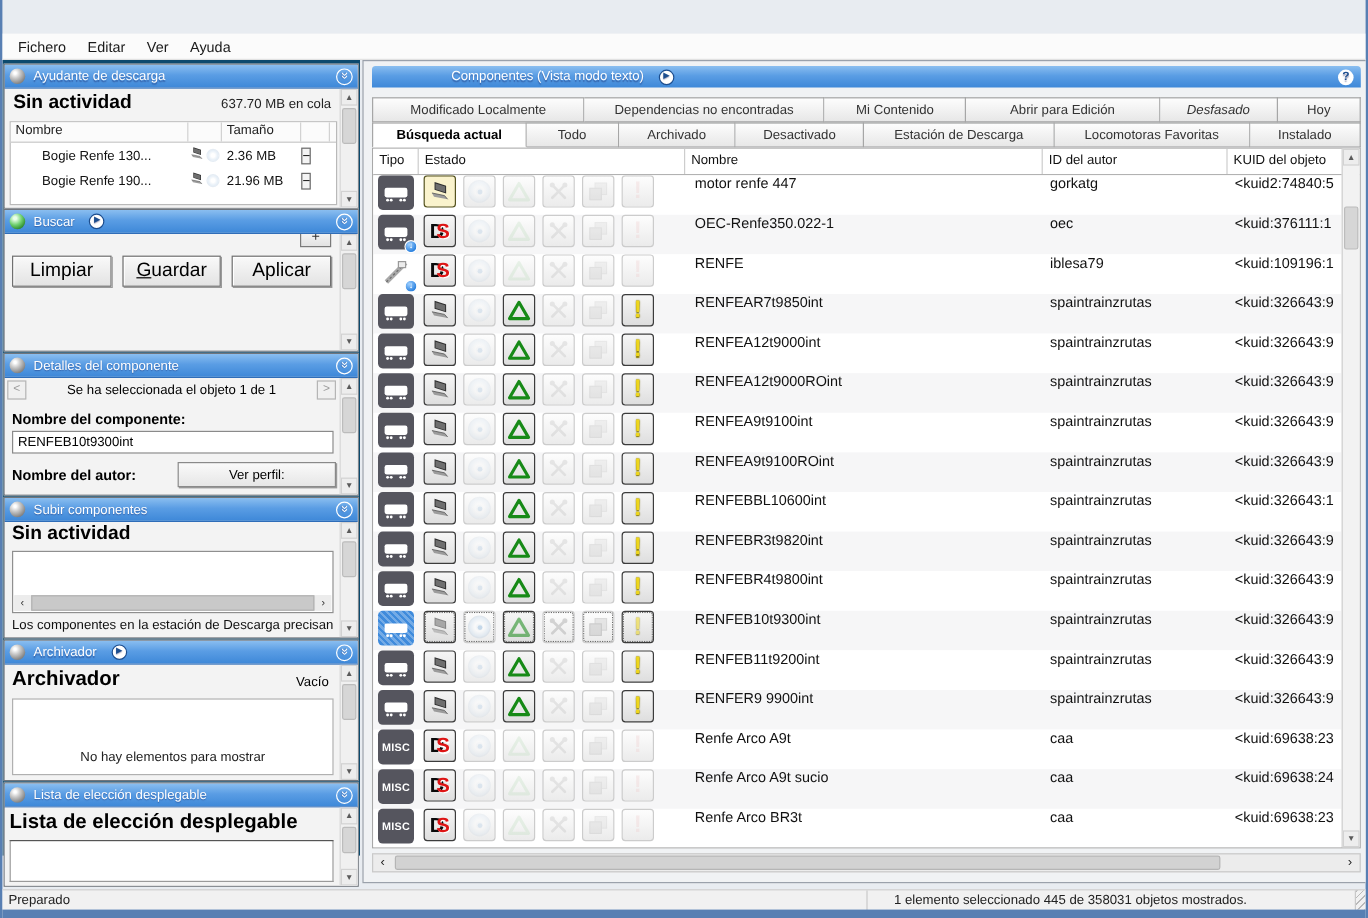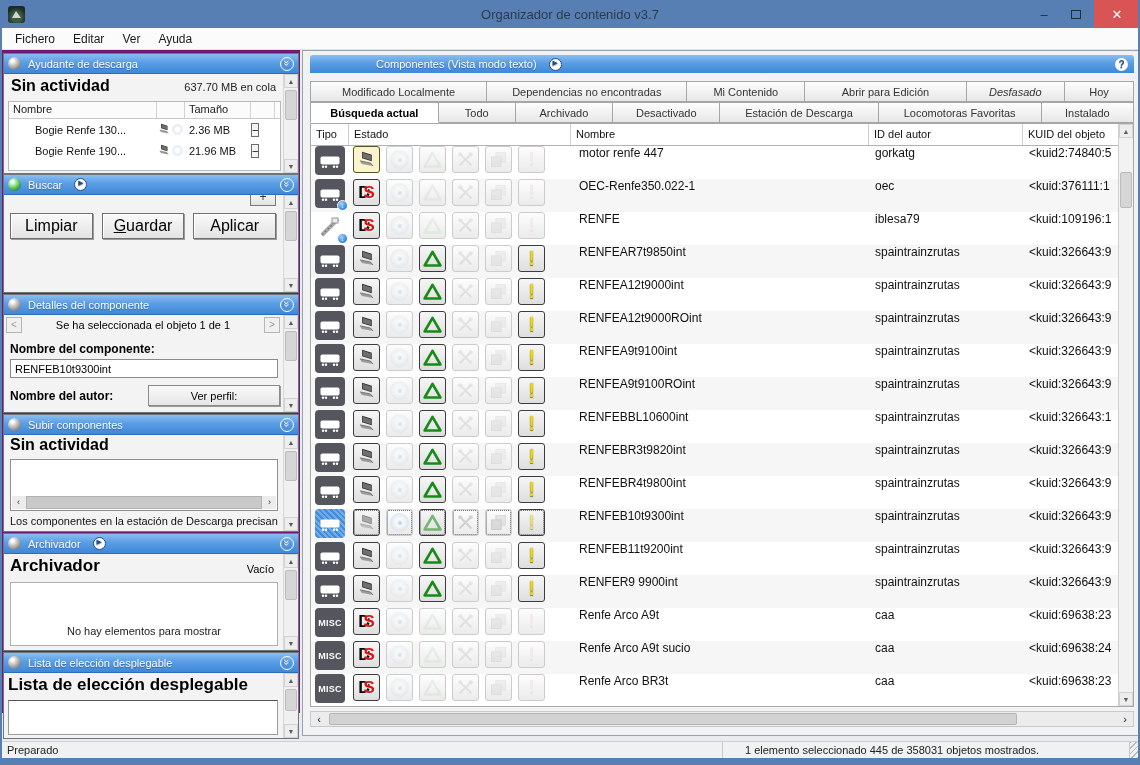--- a/index.html
+++ b/index.html
@@ -23,21 +23,21 @@
 
   
   .menubar { position:absolute; top:28px; left:0; right:0; height:22px; background:#fbfbfb;
              border-bottom:1px solid #e2e2e2; display:flex; align-items:center; padding-left:4px; }
   .menu-item { padding:2px 9px; font-size:12px; color:#1a1a1a; }
 
   
   .content { position:absolute; top:50px; left:0; right:0; height:691px; }
 
   
-  .sidebar { position:absolute; left:0; top:0; width:298px; height:663px; background:#701a75; }
+  .sidebar { position:absolute; left:0; top:0; width:298px; height:663px; background:#0c4a6e; }
   .panel { position:absolute; left:1px; width:296px; border:1px solid #70757c; background:#f3f3f3; }
   .p-head { height:20px; background:linear-gradient(180deg,#8abef0 0%,#5a9de4 45%,#3e88d8 100%);
             display:flex; align-items:center; padding:0 4px; color:#fff; font-size:11px;
             text-shadow:0 1px 1px rgba(0,0,70,.35); border-bottom:1px solid #2f6db8; }
   .sphere { width:13px; height:13px; border-radius:50%; margin-right:7px; flex:none;
             background:radial-gradient(circle at 35% 30%, #fff 0 8%, #c9c9c9 35%, #8a8a8a 70%, #5c5c5c); }
   .sphere.green { background:radial-gradient(circle at 35% 30%, #eaffea 0 10%, #6fd06f 45%, #1d7a1d 85%); }
   .p-title { flex:none; }
   .playbtn { width:13px; height:13px; border-radius:50%; background:#fff; border:1px solid #1d4e8f;
              margin-left:12px; position:relative; flex:none; }
@@ -199,29 +199,20 @@
               border-right:1px solid #c9c9c9; padding:2px 0 0 22px; white-space:nowrap; overflow:hidden; }
   .grip { position:absolute; right:0; bottom:0; width:8px; height:16px;
           background:repeating-linear-gradient(135deg,#b9b9b9 0 1px, transparent 1px 4px); }
   .chrome-bottom { position:absolute; top:758px; left:-2px; right:-2px; height:7px; background:#587fb3; }
 </style>
 </head>
 <body>
 
 <div class="window">
 
-  <div class="titlebar">
-    <div class="app-icon"></div>
-    <div class="title-text">Organizador de contenido v3.7</div>
-    <div class="winbtn btn-min">–</div>
-    <div class="winbtn btn-max">
-        <span class="maxbox"></span>
-      </div>
-    <div class="winbtn btn-close">✕</div>
-  </div>
 
   <div class="menubar" id="menubar">
       <span class="menu-item">Fichero</span>
       <span class="menu-item">Editar</span>
       <span class="menu-item">Ver</span>
       <span class="menu-item">Ayuda</span>
     </div>
 
   <div class="content">
 

